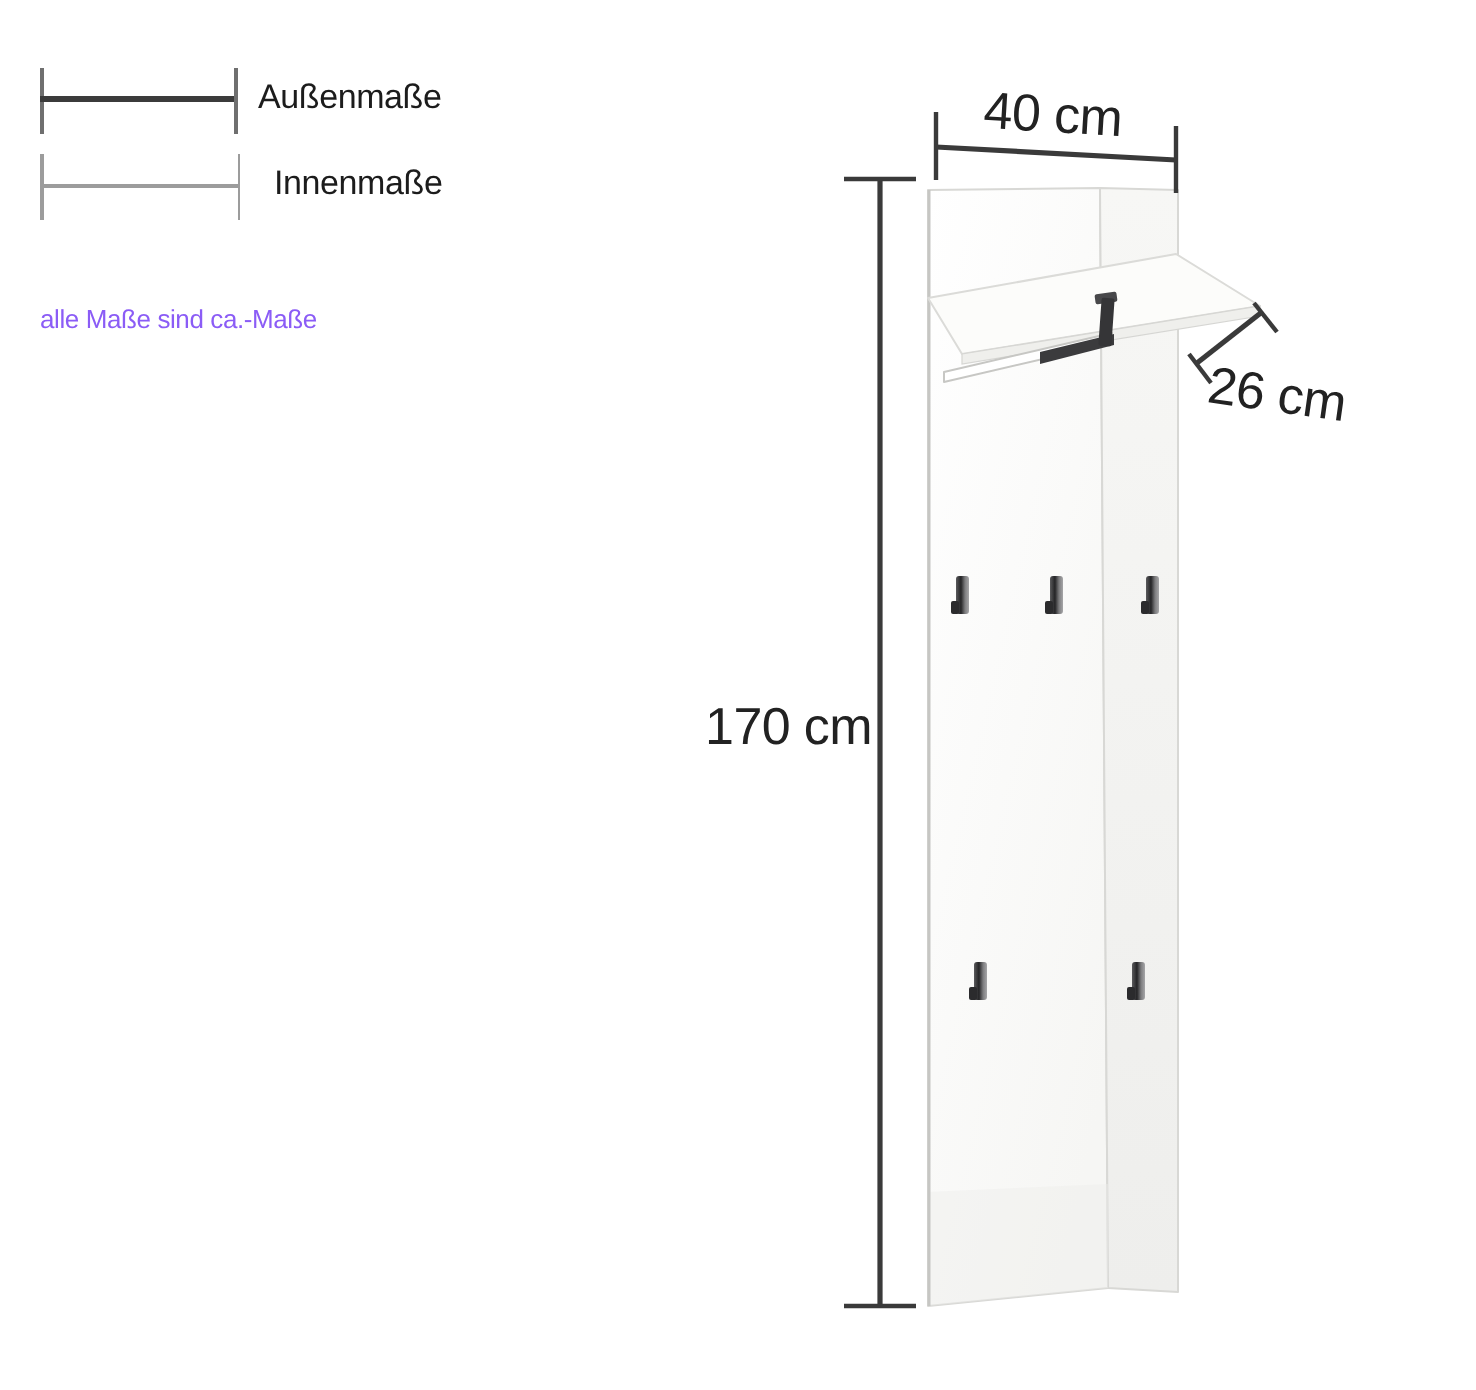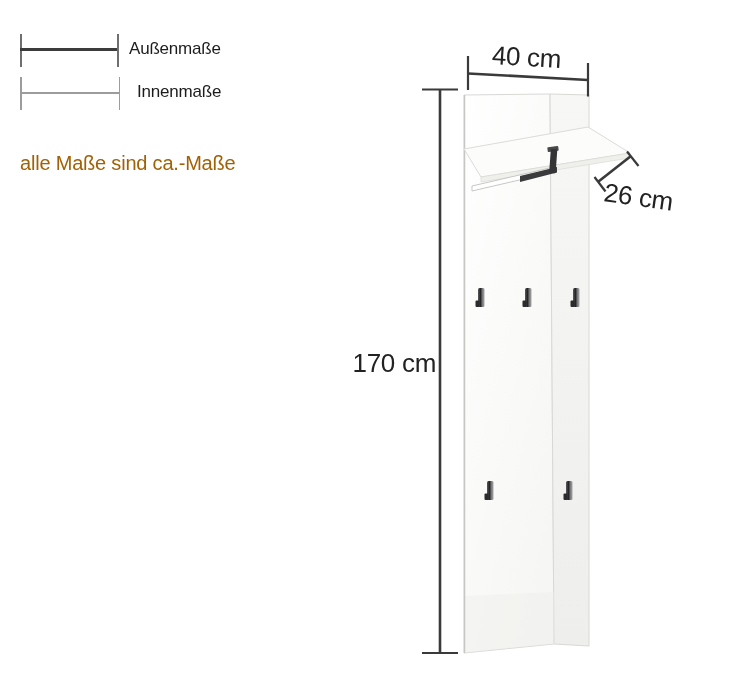--- a/index.html
+++ b/index.html
@@ -16,22 +16,22 @@
   .sample.outer .tick { width: 2px; background: #6f6f6f; }
   .sample.inner { left: 20px; top: 77px; width: 100px; height: 33px; }
   .sample.inner .bar  { top: 15px; height: 1.5px; background: #9c9c9c; }
   .sample.inner .tick { width: 1.5px; background: #9c9c9c; }
   .tick.l { left: 0; } .tick.r { right: 0; }
 
   .legend-label { position: absolute; font-size: 17px; letter-spacing: -0.2px;
                   color: #1c1c1c; white-space: nowrap; }
   .legend-label.outer-l { left: 129px; top: 39px; }
   .legend-label.inner-l { left: 137px; top: 82px; }
-  .note { position: absolute; left: 20px; top: 152px; font-size: 20px;
-          letter-spacing: -0.2px; color: #a16207; white-space: nowrap; }
+  .note { position: absolute; left: 20px; top: 152px; font-size: 13px;
+          letter-spacing: -0.2px; color: #8b5cf6; white-space: nowrap; }
 
   
   svg.figure { position: absolute; left: 0; top: 0; }
   svg text { font-family: "Liberation Sans", sans-serif; font-size: 26px;
              fill: #222222; letter-spacing: -0.3px; }
 </style>
 </head>
 <body>
 
 <div class="stage">

